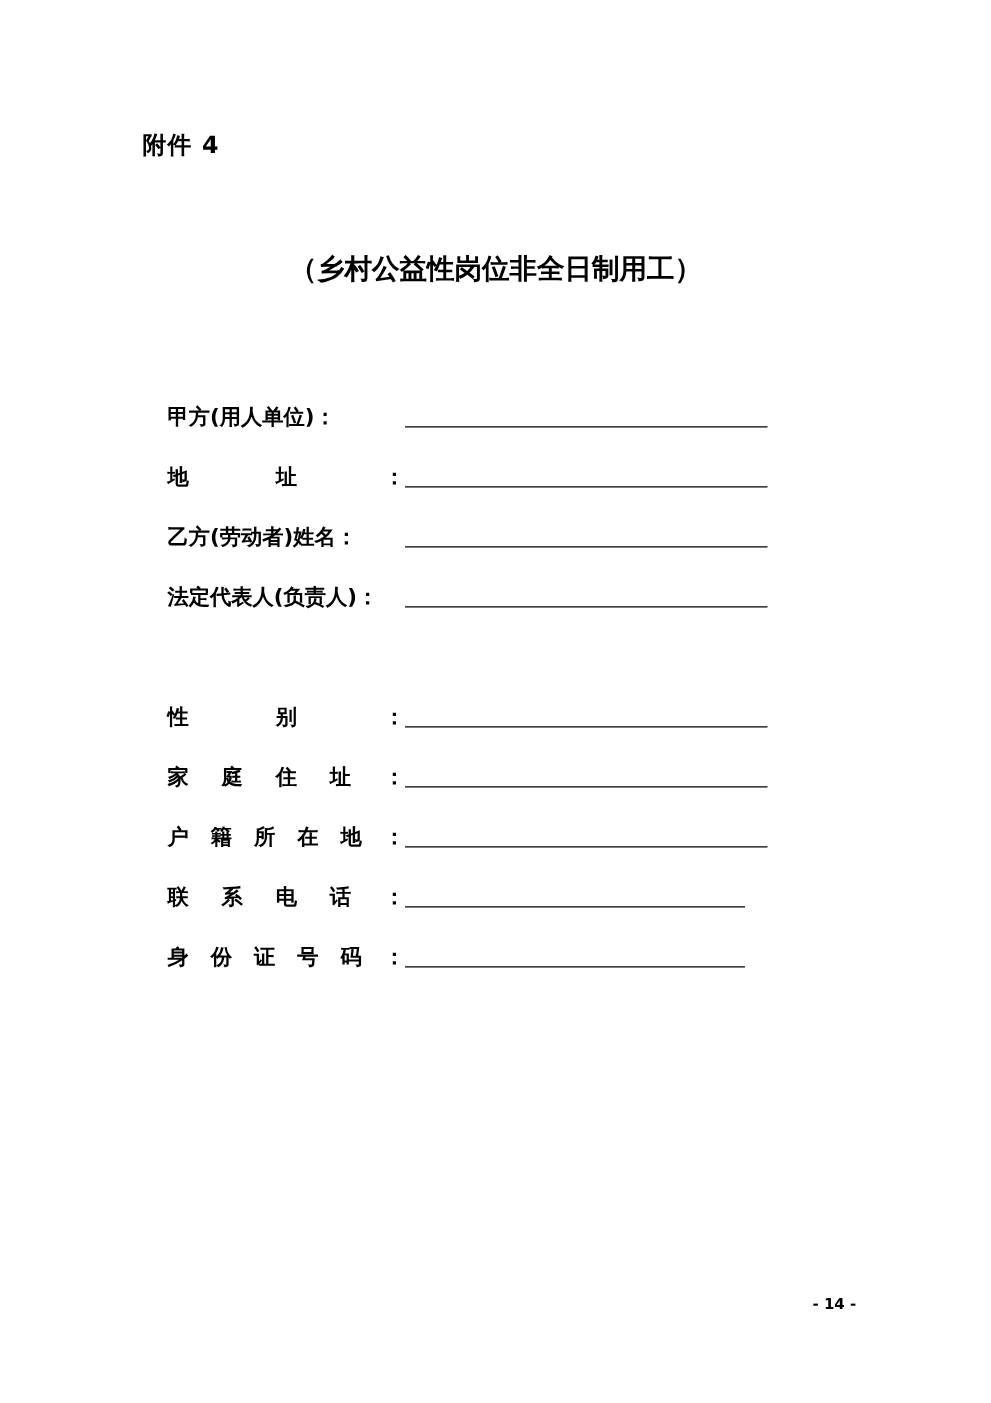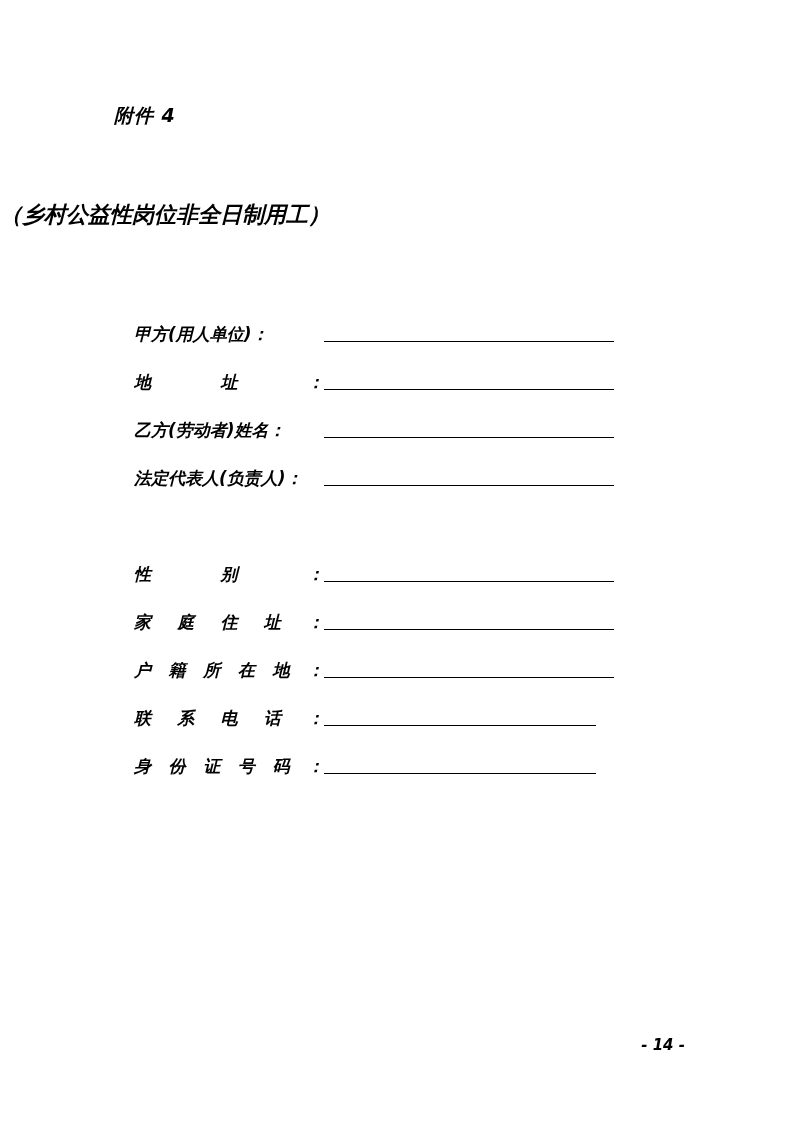--- a/index.html
+++ b/index.html
@@ -13,21 +13,20 @@
     font-family: "Liberation Serif", "DejaVu Serif", serif;
     color: #000000;
     position: relative;
     overflow: hidden;
   }
   .page {
     position: relative;
     width: 793px;
     height: 792px;
     box-sizing: border-box;
-    font-style: italic;
   }
   .attachment-label {
     position: absolute;
     left: 114px;
     top: 103px;
     font-family: "DejaVu Sans", "Liberation Sans", sans-serif;
     font-weight: bold;
     font-size: 19px;
     letter-spacing: 1px;
     white-space: nowrap;
@@ -43,20 +42,21 @@
     font-size: 37px;
     letter-spacing: 17px;
     text-indent: 17px;
     white-space: nowrap;
   }
   .doc-subtitle {
     position: absolute;
     left: 0;
     top: 200px;
     width: 793px;
+    text-align: center;
     font-family: "DejaVu Sans", "Liberation Sans", sans-serif;
     font-weight: bold;
     font-size: 22px;
     letter-spacing: 0px;
     white-space: nowrap;
   }
   .fields {
     position: absolute;
     left: 114px;
     top: 300px;
@@ -96,21 +96,21 @@
   }
   .field-line.short {
     max-width: 272px;
   }
   .page-number {
     position: absolute;
     right: 108px;
     top: 1036px;
     font-family: "DejaVu Sans", "Liberation Sans", sans-serif;
     font-weight: bold;
-    font-size: 15px;
+    font-size: 12px;
     white-space: nowrap;
   }
 </style>
 </head>
 <body>
 
 <div class="page">
 
   <div class="attachment-label">附件 4</div>
 

